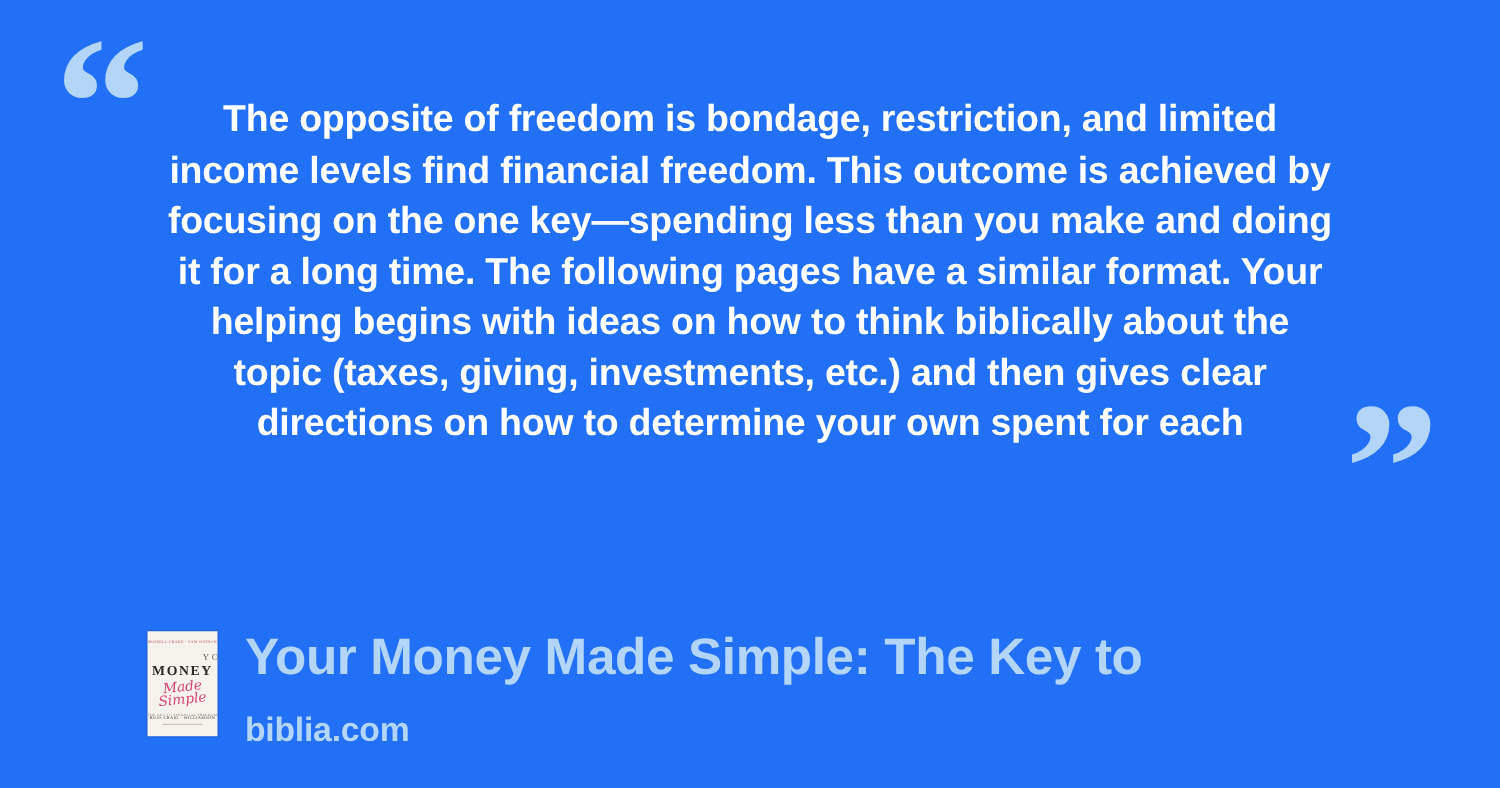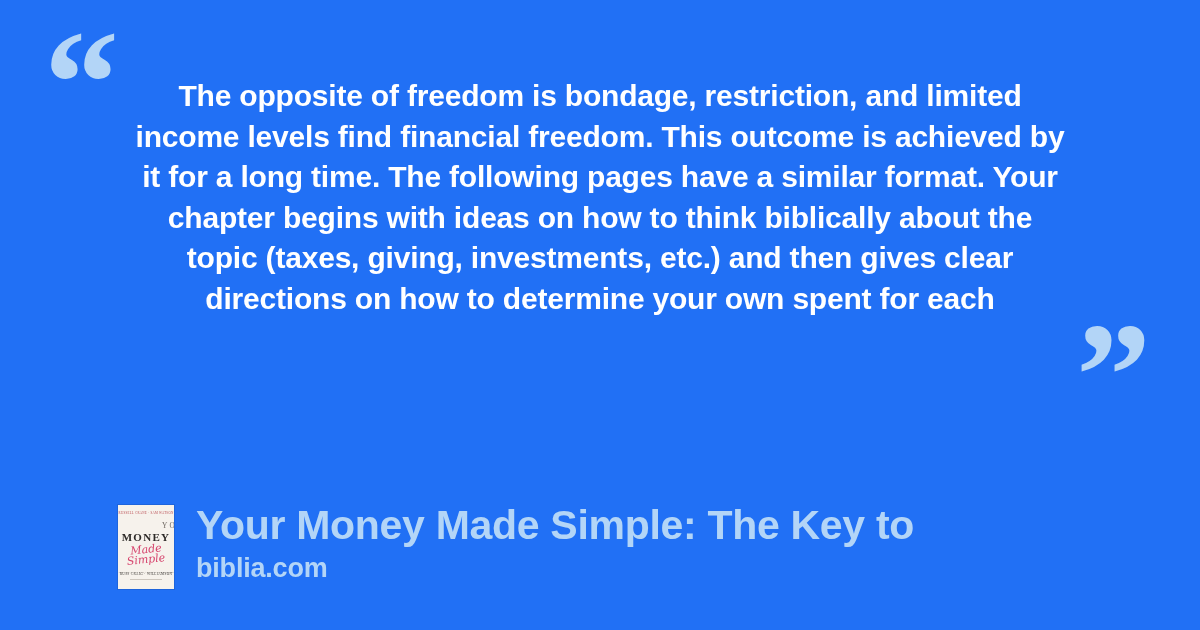--- a/index.html
+++ b/index.html
@@ -156,21 +156,21 @@
   #book-title {
     color: #b3d5f7;
     font-family: "Liberation Sans Narrow", "Liberation Sans", sans-serif;
     font-weight: 700;
     font-size: 41px;
     line-height: 48px;
     letter-spacing: -0.3px;
     white-space: nowrap;
   }
   #site-name {
-    margin-top: 4px;
+    margin-top: 20px;
     color: #b3d5f7;
     font-family: "Liberation Sans Narrow", "Liberation Sans", sans-serif;
     font-weight: 700;
     font-size: 27px;
     line-height: 30px;
     letter-spacing: -0.2px;
     white-space: nowrap;
   }
 </style>
 </head>
@@ -178,22 +178,23 @@
 
 <div id="card">
 
   <span id="quote-open" class="quote-glyph">“</span>
 
   <span id="quote-close" class="quote-glyph">”</span>
 
   <div id="quote-body">
     <div>The opposite of freedom is bondage, restriction, and limited</div>
     <div>income levels find financial freedom. This outcome is achieved by</div>
+    <div>focusing on the one key—spending less than you make and doing</div>
     <div>it for a long time. The following pages have a similar format. Your</div>
-    <div>chapter begins with ideas on how to think biblically about the</div>
+    <div>helping begins with ideas on how to think biblically about the</div>
     <div>topic (taxes, giving, investments, etc.) and then gives clear</div>
     <div>directions on how to determine your own spent for each</div>
   </div>
 
   <div id="footer">
 
     <div id="book-cover">
       <div class="bc-top">RUSSELL CRANE · SAM WATSON</div>
       <div class="bc-your">YOUR</div>
       <div class="bc-money">MONEY</div>

